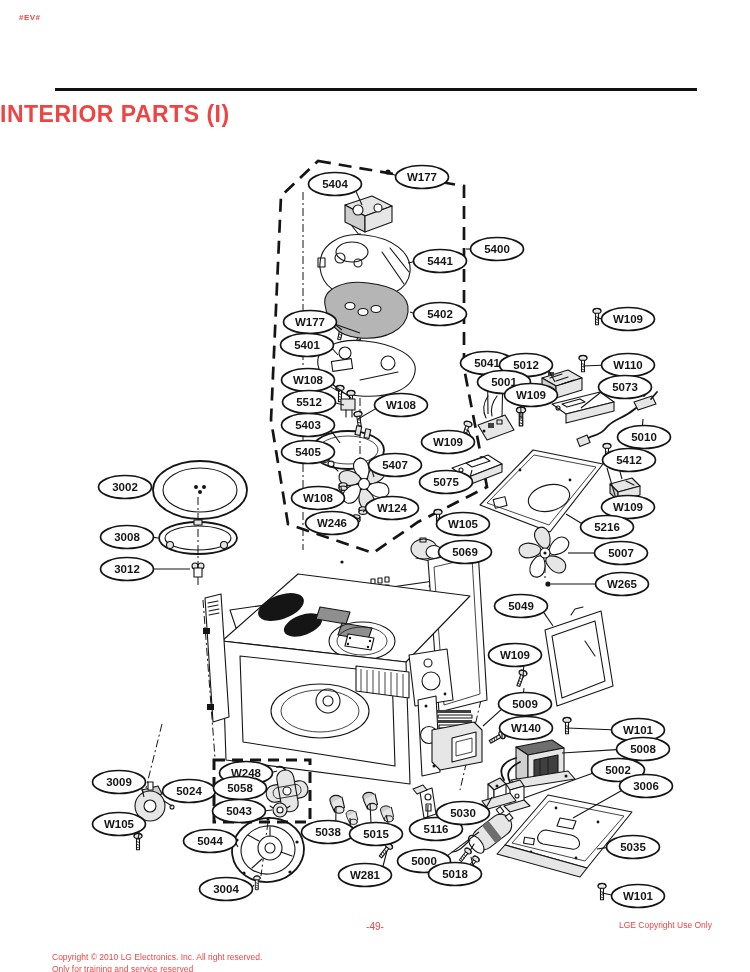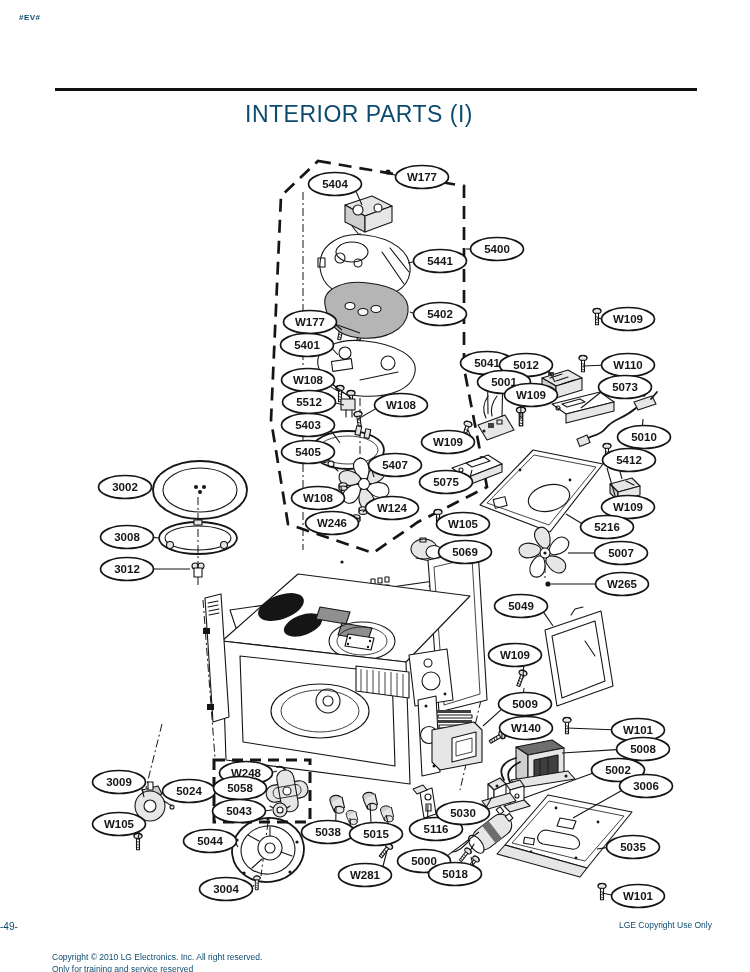--- a/index.html
+++ b/index.html
@@ -1,25 +1,25 @@
 <!DOCTYPE html>
 <html><head>
 <meta charset="utf-8">
 <style>
   html,body{margin:0;padding:0;background:#fff}
   #page{position:relative;width:750px;height:972px;background:#fff;overflow:hidden;
-        font-family:"Liberation Sans","DejaVu Sans",sans-serif;color:#0c4a6e}
+        font-family:"Liberation Sans","DejaVu Sans",sans-serif;color:#ef4444}
   #ev-tag{position:absolute;left:19px;top:13px;font-size:8px;font-weight:bold;letter-spacing:.5px}
   #rule{position:absolute;left:55px;top:88px;width:642px;height:3px;background:#111}
-  #title{position:absolute;left:0;top:101px;width:718px;text-align:center;
-         font-size:23px;font-weight:normal;letter-spacing:.5px}
+  #title{position:absolute;left:0;top:101px;width:718px;text-align:left;
+         font-size:23px;font-weight:bold;letter-spacing:.5px}
   #diagram{position:absolute;left:0;top:0}
   .footer{position:absolute;font-size:8.5px;line-height:1.4}
   #footer-left{left:52px;top:952px}
-  #footer-center{left:0;top:920px;width:750px;font-size:10px}
+  #footer-center{left:0;top:920px;width:750px;text-align:center;font-size:10px}
   #footer-right{right:38px;top:920px}
   
   .k{stroke:#151515;stroke-width:1.1;fill:none;stroke-linejoin:round;stroke-linecap:round}
   .k2{stroke:#151515;stroke-width:1.8;fill:none;stroke-linejoin:round;stroke-linecap:round}
   .thin{stroke:#151515;stroke-width:.8;fill:none}
   .f-white{fill:#fff}
   .f-l{fill:#e6e6e6}
   .f-m{fill:#cfcfcf}
   .f-g{fill:#b5b5b5}
   .f-d{fill:#6e6e6e}

